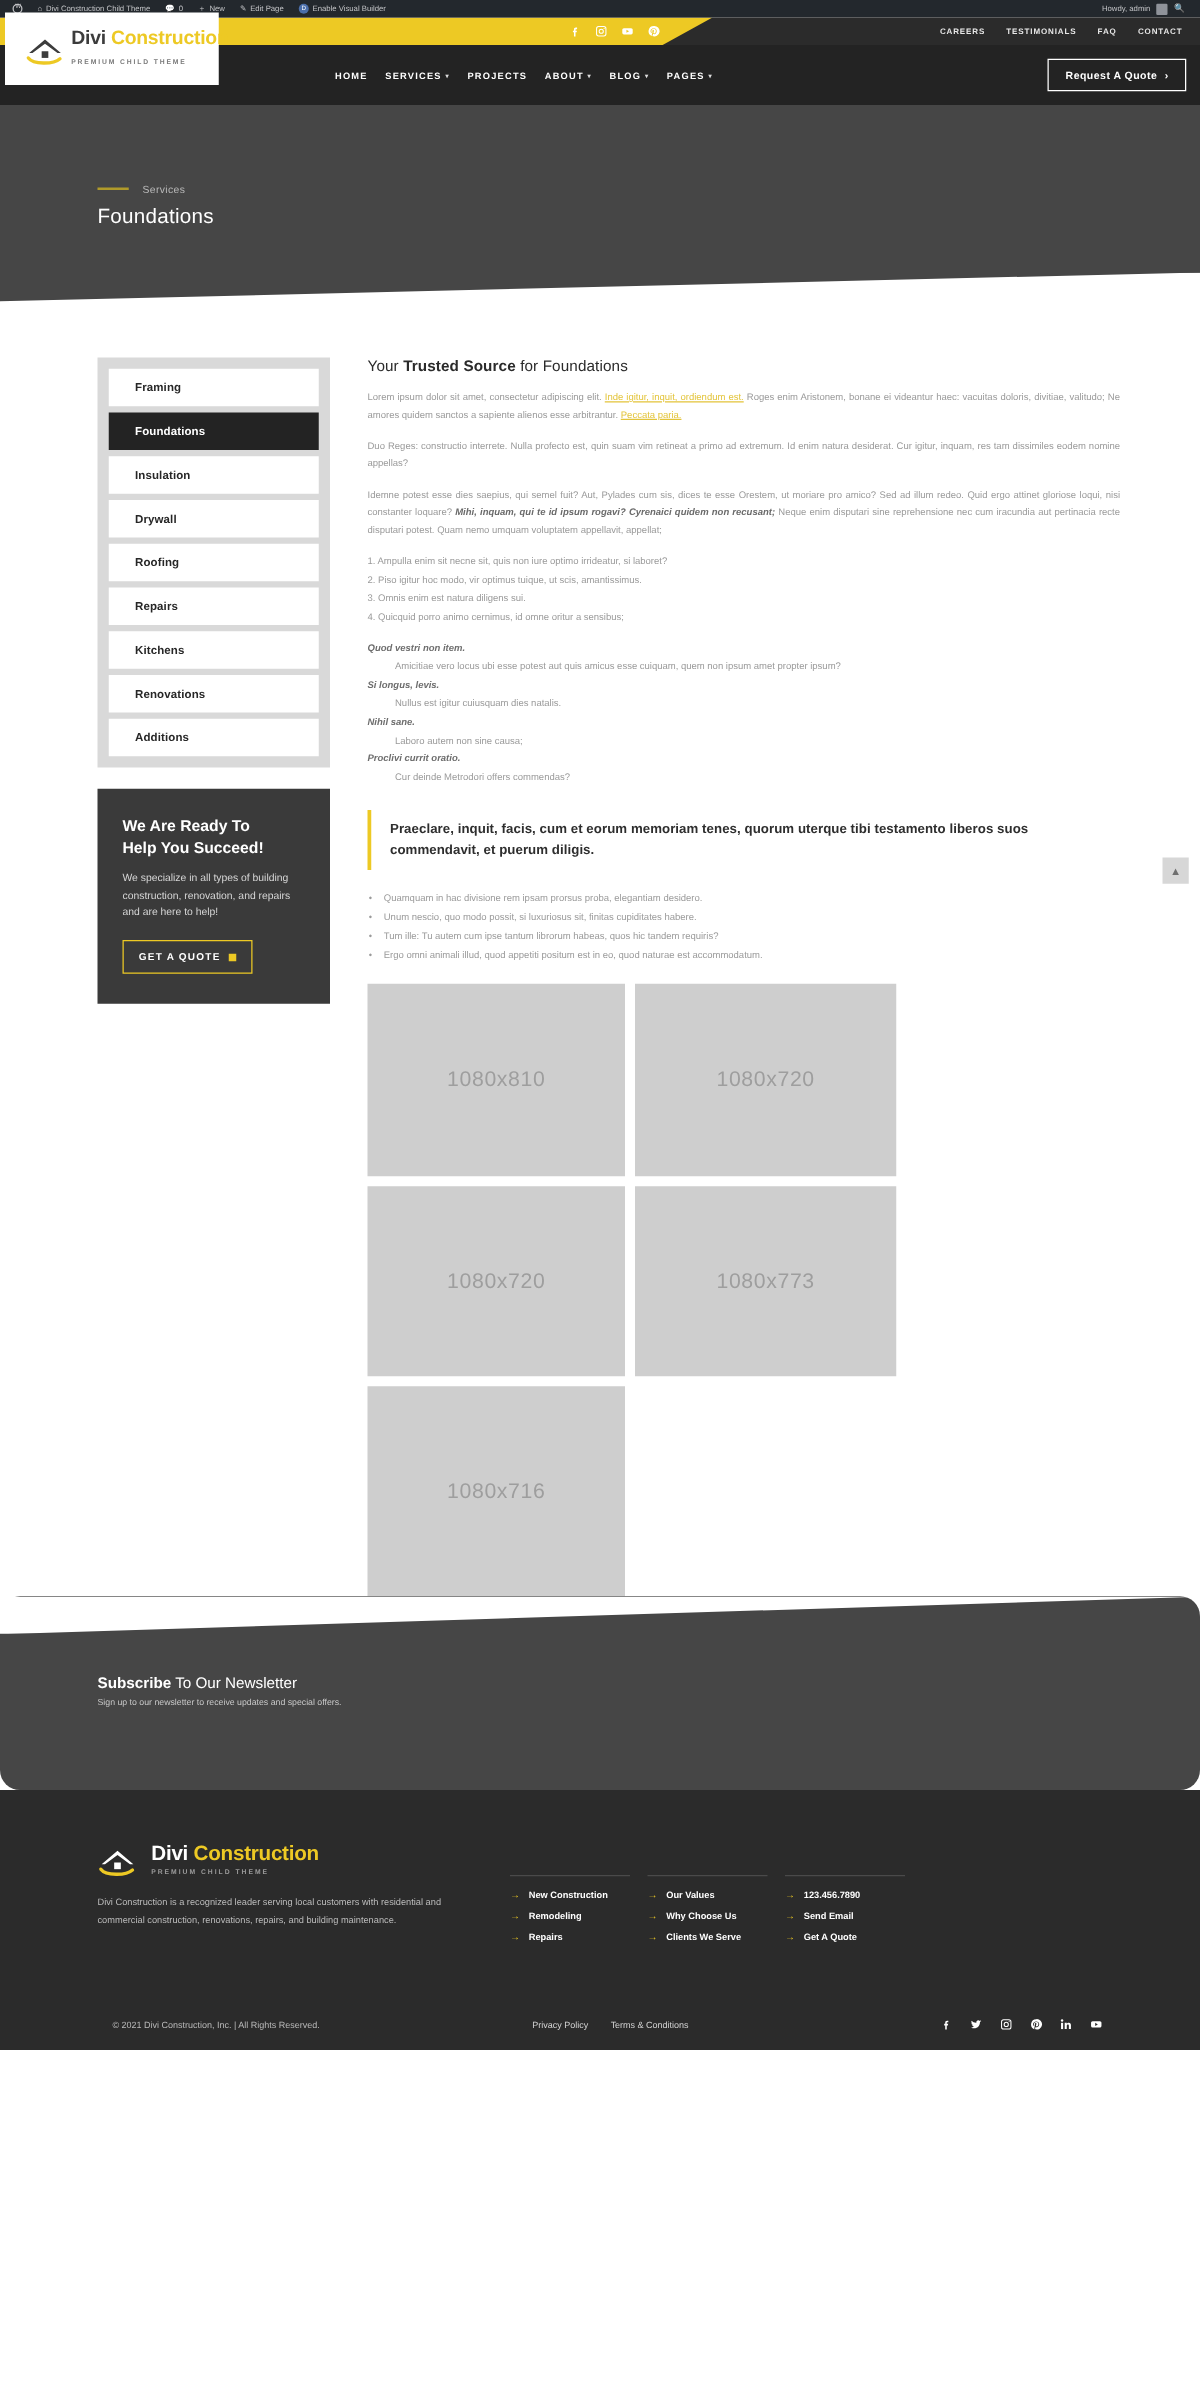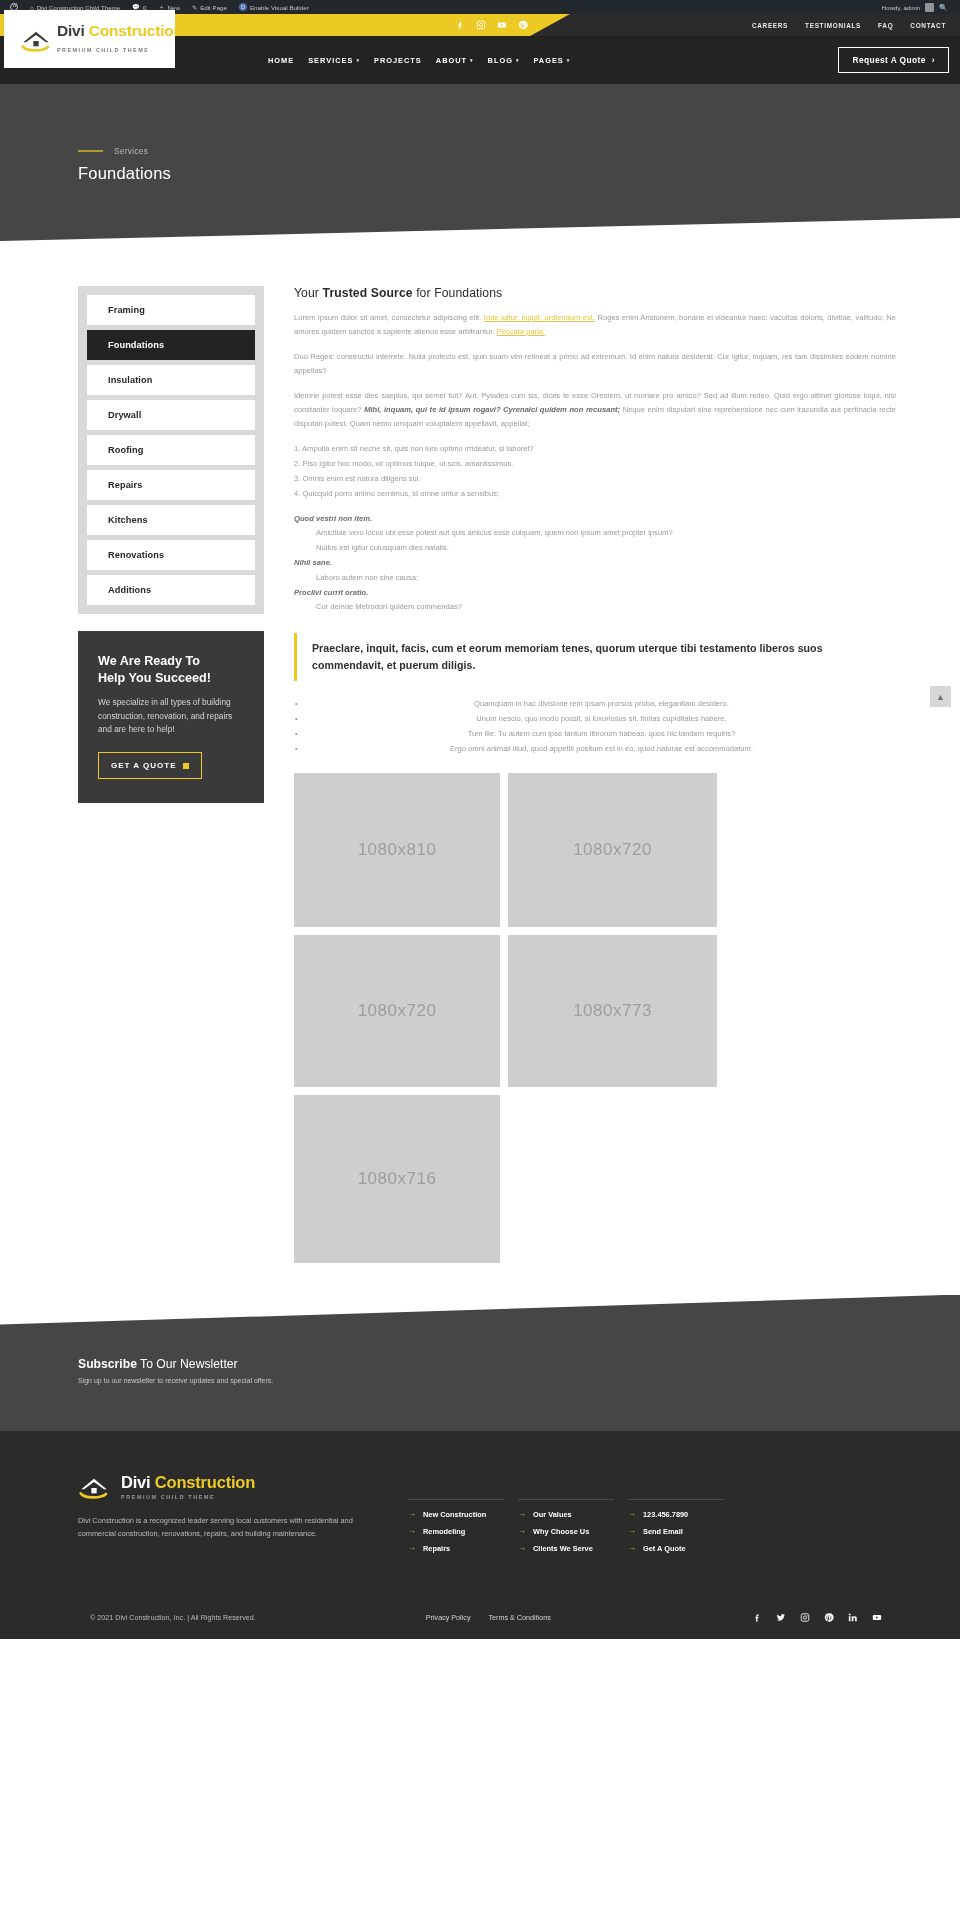--- a/index.html
+++ b/index.html
@@ -99,35 +99,35 @@
   .main p b { color: #6a6a6a; font-style: italic; }
   .lst { font-size: 7.6px; line-height: 1.95; color: #9a9a9a; margin-bottom: 10px; }
   .dl-term { font-size: 7.6px; font-weight: 700; font-style: italic; color: #6d6d6d; line-height: 1.95; }
   .dl-def { font-size: 7.6px; color: #9a9a9a; line-height: 1.95; padding-left: 22px; }
 
   blockquote {
     border-left: 3px solid #edc924; padding: 7px 0 7px 15px; margin: 18px 0 16px 0;
     font-size: 10.6px; font-weight: 700; color: #2e2e2e; line-height: 1.62; letter-spacing: .05px;
   }
   .bullets { list-style: none; margin-bottom: 16px; }
-  .bullets li { font-size: 7.6px; color: #9a9a9a; line-height: 1.95; padding-left: 13px; position: relative; text-align: center; }
+  .bullets li { font-size: 7.6px; color: #9a9a9a; line-height: 1.95; padding-left: 13px; position: relative; }
   .bullets li::before { content: "•"; position: absolute; left: 1px; color: #9a9a9a; }
 
   .gallery { display: flex; flex-wrap: wrap; gap: 8px; margin-top: 9px; align-items: flex-end; }
   .ph { background: #cecece; color: #9e9e9e; display: flex; align-items: center; justify-content: center;
         font-size: 17px; letter-spacing: .5px; }
 
   .scroll-top {
     position: absolute; right: 9px; top: 437px; width: 21px; height: 21px;
     background: #d7d7d7; color: #6f6f6f; display: flex; align-items: center; justify-content: center;
     font-size: 9px; cursor: pointer;
   }
 
   
-  .news { position: relative; background: #464646; margin-top: 32px; height: 136px; }
+  .news { position: relative; background: #464646; height: 155px; border-radius: 16px; }
   .news-slant { position: absolute; left: 0; top: 0; width: 100%; height: 30px; background: #fff;
     clip-path: polygon(0 0, 100% 0, 100% 0, 0 100%); }
   .news-inner { position: absolute; left: 78px; top: 62px; }
   .news-title { color: #fff; font-size: 12.2px; font-weight: 400; }
   .news-title b { font-weight: 700; }
   .news-sub { color: #c9c9c9; font-size: 7px; margin-top: 6px; }
   .news-form { position: absolute; right: 78px; top: 62px; display: flex; align-items: stretch; }
   .news-input { width: 218px; height: 24px; background: #4f4f4f; border: 1px solid #6a6a6a; color: #bdbdbd;
     font-size: 7.4px; padding: 0 9px; font-family: inherit; outline: none; }
   .news-input::placeholder { color: #bdbdbd; }
@@ -327,25 +327,26 @@
       <div class="lst">
         <div>1. Ampulla enim sit necne sit, quis non iure optimo irrideatur, si laboret?</div>
         <div>2. Piso igitur hoc modo, vir optimus tuique, ut scis, amantissimus.</div>
         <div>3. Omnis enim est natura diligens sui.</div>
         <div>4. Quicquid porro animo cernimus, id omne oritur a sensibus;</div>
       </div>
 
       <div style="margin-bottom:10px;">
         <div class="dl-term">Quod vestri non item.</div>
         <div class="dl-def">Amicitiae vero locus ubi esse potest aut quis amicus esse cuiquam, quem non ipsum amet propter ipsum?</div>
+        <div class="dl-term">Si longus, levis.</div>
         <div class="dl-def">Nullus est igitur cuiusquam dies natalis.</div>
         <div class="dl-term">Nihil sane.</div>
         <div class="dl-def">Laboro autem non sine causa;</div>
         <div class="dl-term">Proclivi currit oratio.</div>
-        <div class="dl-def">Cur deinde Metrodori quidem commendas?</div>
+        <div class="dl-def">Cur deinde Metrodori offers commendas?</div>
       </div>
 
       <blockquote>Praeclare, inquit, facis, cum et eorum memoriam tenes, quorum uterque tibi testamento liberos suos commendavit, et puerum diligis.</blockquote>
 
       <ul class="bullets">
         <li>Quamquam in hac divisione rem ipsam prorsus proba, elegantiam desidero.</li>
         <li>Unum nescio, quo modo possit, si luxuriosus sit, finitas cupiditates habere.</li>
         <li>Tum ille: Tu autem cum ipse tantum librorum habeas, quos hic tandem requiris?</li>
         <li>Ergo omni animali illud, quod appetiti positum est in eo, quod naturae est accommodatum.</li>
       </ul>

